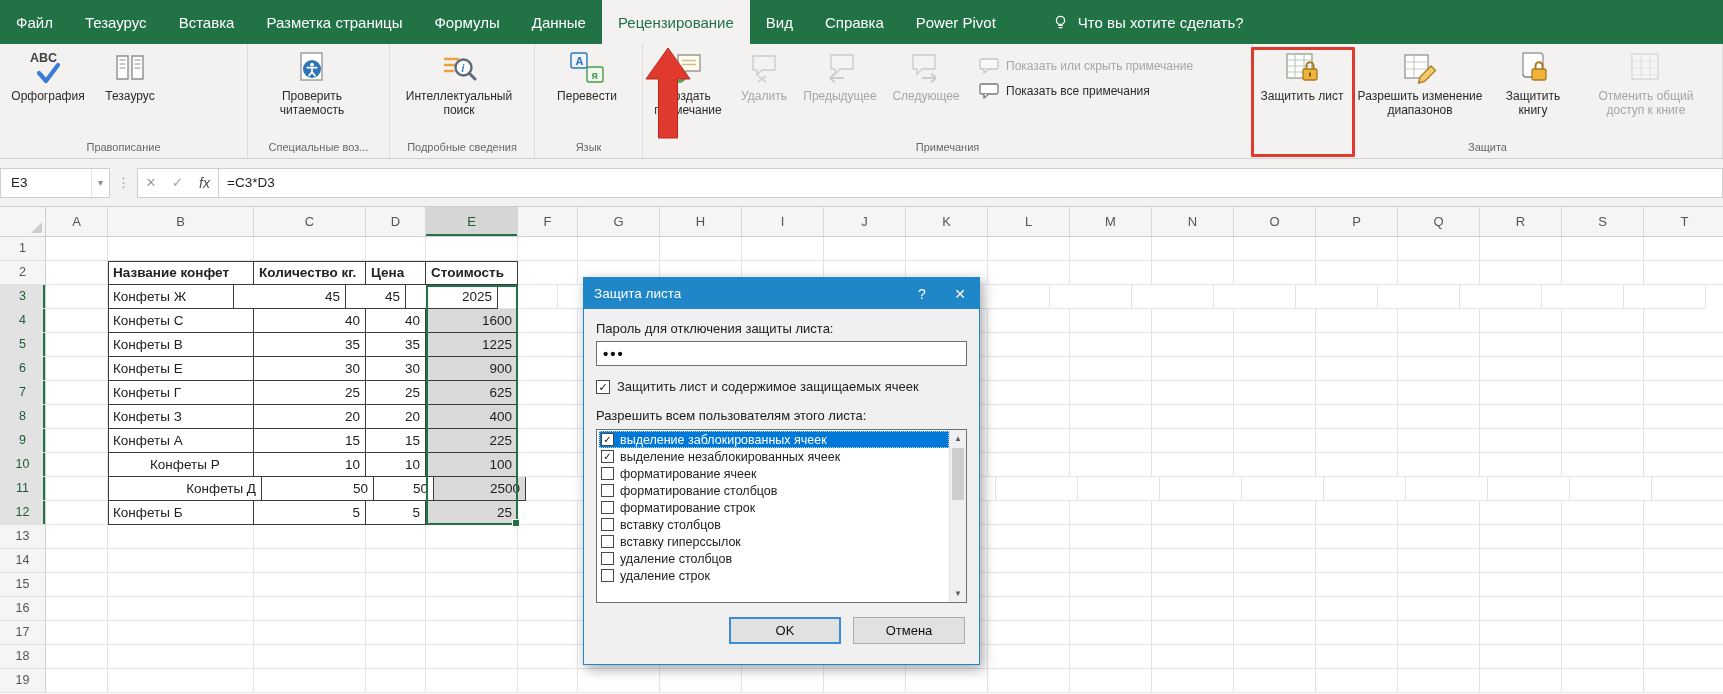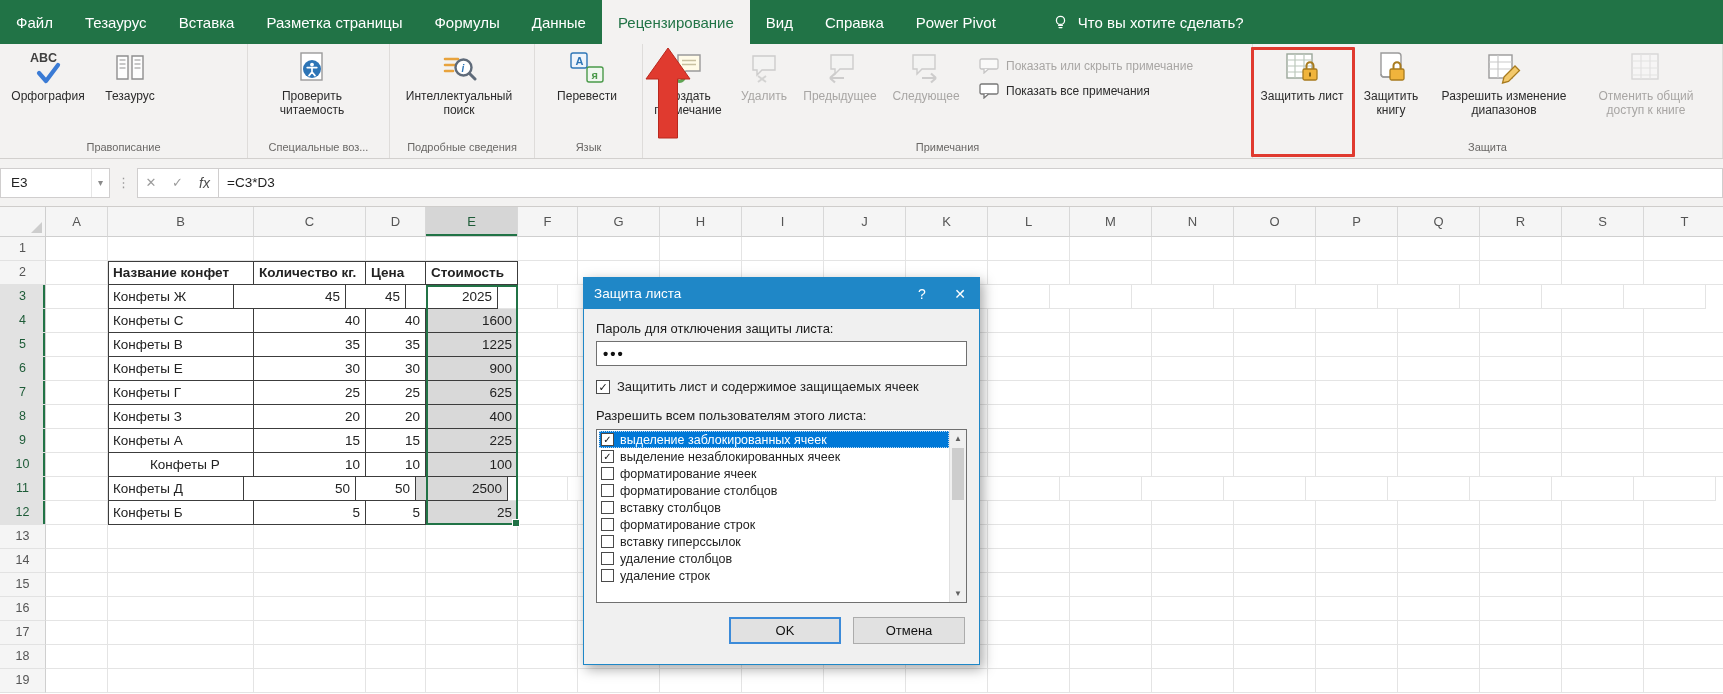--- a/index.html
+++ b/index.html
@@ -266,40 +266,40 @@
           <svg viewBox="0 0 36 36">
               <rect x="3" y="4" width="25" height="24" fill="#fff" stroke="#9aa79a" stroke-width="1.4"></rect>
               <path d="M3 10 h25 M3 16 h25 M3 22 h25 M11 4 v24 M20 4 v24" stroke="#bcc8bc" stroke-width="1.2"></path>
               <rect x="19" y="19" width="14" height="11" rx="1.5" fill="#f0b43c" stroke="#a87b1e" stroke-width="1.3"></rect>
               <path d="M22.5 19 v-3.2 a3.5 3.5 0 0 1 7 0 V19" fill="none" stroke="#a87b1e" stroke-width="2"></path>
               <rect x="25" y="22.5" width="2" height="4" fill="#7a5a12"></rect>
             </svg>
         </span>
         <span class="blabel">Защитить лист</span>
       </div>
+      <div class="big-btn" style="width:142px">
+        <span class="icon">
+          <svg viewBox="0 0 36 36">
+              <rect x="3" y="5" width="23" height="23" fill="#fff" stroke="#9a9a9a" stroke-width="1.4"></rect>
+              <path d="M3 12 h23 M3 19 h23 M12 5 v23" stroke="#c9c9c9" stroke-width="1.2"></path>
+              <path d="M18 27 l11 -11 l4.5 4.5 L22.5 31.5 l-6 1.5 z" fill="#f3c96b" stroke="#a87b1e" stroke-width="1.3"></path>
+            </svg>
+        </span>
+        <span class="blabel">Разрешить изменение диапазонов</span>
+      </div>
       <div class="big-btn" style="width:84px">
         <span class="icon">
           <svg viewBox="0 0 36 36">
               <path d="M8 3 h17 a3 3 0 0 1 3 3 v21 H11 a3 3 0 0 1 -3 -3 z" fill="#fff" stroke="#9a9a9a" stroke-width="1.4"></path>
               <path d="M8 24 a3 3 0 0 0 3 3 h17" fill="none" stroke="#9a9a9a" stroke-width="1.4"></path>
               <rect x="17" y="19" width="14" height="11" rx="1.5" fill="#f0b43c" stroke="#a87b1e" stroke-width="1.3"></rect>
               <path d="M20.5 19 v-3.2 a3.5 3.5 0 0 1 7 0 V19" fill="none" stroke="#a87b1e" stroke-width="2"></path>
             </svg>
         </span>
         <span class="blabel">Защитить книгу</span>
-      </div>
-      <div class="big-btn" style="width:142px">
-        <span class="icon">
-          <svg viewBox="0 0 36 36">
-              <rect x="3" y="5" width="23" height="23" fill="#fff" stroke="#9a9a9a" stroke-width="1.4"></rect>
-              <path d="M3 12 h23 M3 19 h23 M12 5 v23" stroke="#c9c9c9" stroke-width="1.2"></path>
-              <path d="M18 27 l11 -11 l4.5 4.5 L22.5 31.5 l-6 1.5 z" fill="#f3c96b" stroke="#a87b1e" stroke-width="1.3"></path>
-            </svg>
-        </span>
-        <span class="blabel">Разрешить изменение диапазонов</span>
       </div>
       <div class="big-btn disabled" style="width:142px">
         <span class="icon">
           <svg viewBox="0 0 36 36" opacity="0.45">
               <rect x="4" y="4" width="26" height="25" fill="#fafafa" stroke="#b5b5b5" stroke-width="1.4"></rect>
               <path d="M4 11 h26 M4 18 h26 M4 25 h26 M13 4 v25 M22 4 v25" stroke="#cfcfcf" stroke-width="1.2"></path>
             </svg>
         </span>
         <span class="blabel">Отменить общий доступ к книге</span>
       </div>
@@ -575,21 +575,21 @@
         <div class="cell" style="width: 82px;"></div>
         <div class="cell" style="width: 82px;"></div>
         <div class="cell" style="width: 82px;"></div>
         <div class="cell" style="width: 82px;"></div>
         <div class="cell" style="width: 82px;"></div>
         <div class="cell" style="width: 82px;"></div>
       </div>
       <div class="sheet-row">
         <div class="row-h sel">11</div>
         <div class="cell" style="width: 62px;"></div>
-        <div class="cell tbl tl" style="width: 136px;">Конфеты Д</div>
+        <div class="cell tbl tl" style="width: 154px; text-align: right;">Конфеты Д</div>
         <div class="cell tbl num" style="width: 112px;">50</div>
         <div class="cell tbl num" style="width: 60px;">50</div>
         <div class="cell tbl num shaded" style="width: 92px;">2500</div>
         <div class="cell" style="width: 60px;"></div>
         <div class="cell" style="width: 82px;"></div>
         <div class="cell" style="width: 82px;"></div>
         <div class="cell" style="width: 82px;"></div>
         <div class="cell" style="width: 82px;"></div>
         <div class="cell" style="width: 82px;"></div>
         <div class="cell" style="width: 82px;"></div>
@@ -817,25 +817,25 @@
           <div class="perm-item">
             <span class="cb"></span>
             <span>форматирование ячеек</span>
           </div>
           <div class="perm-item">
             <span class="cb"></span>
             <span>форматирование столбцов</span>
           </div>
           <div class="perm-item">
             <span class="cb"></span>
-            <span>вставку столбцов</span>
+            <span>форматирование строк</span>
           </div>
           <div class="perm-item">
             <span class="cb"></span>
-            <span>форматирование строк</span>
+            <span>вставку столбцов</span>
           </div>
           <div class="perm-item">
             <span class="cb"></span>
             <span>вставку гиперссылок</span>
           </div>
           <div class="perm-item">
             <span class="cb"></span>
             <span>удаление столбцов</span>
           </div>
           <div class="perm-item">

